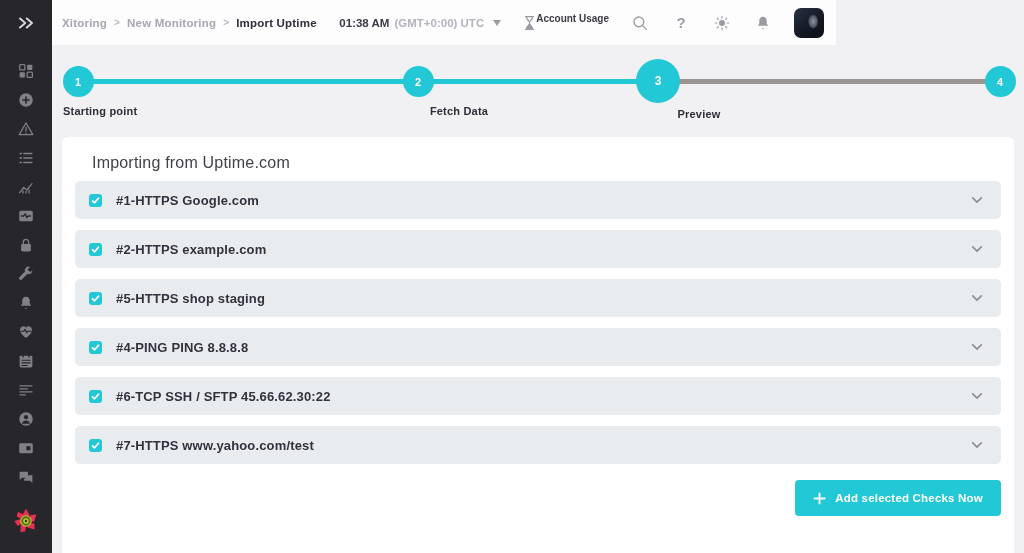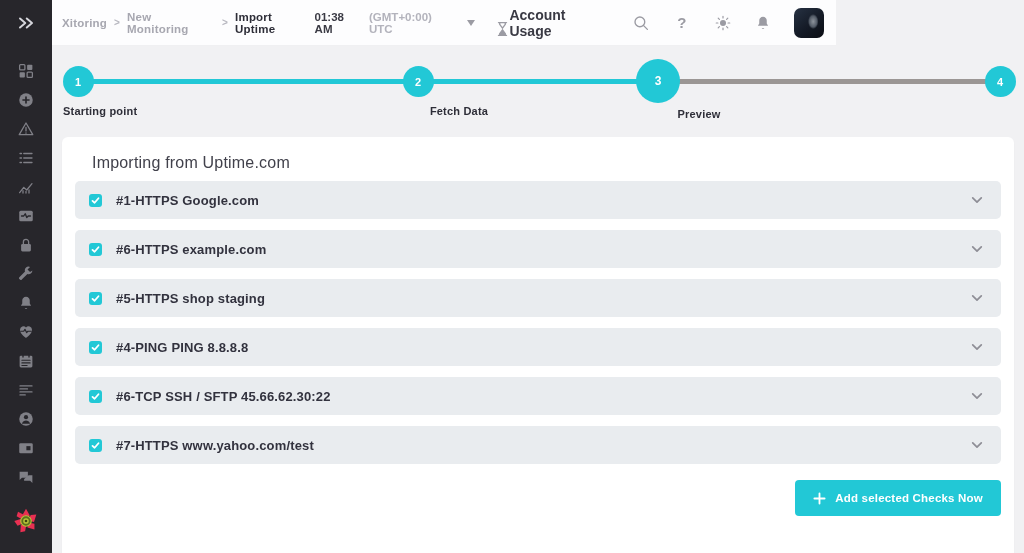--- a/index.html
+++ b/index.html
@@ -19,21 +19,21 @@
   .topbar { position:absolute; left:52px; top:0; width:784px; height:46px; background:#fdfdfe; display:flex; align-items:center; justify-content:space-between; padding:0 12px 0 10px; border-bottom:1px solid #f0f0f2; }
   .breadcrumb { display:flex; align-items:center; gap:7px; font-size:11.5px; font-weight:bold; letter-spacing:.2px; }
   .crumb-muted { color:#a7a7b0; cursor:pointer; }
   .crumb-sep { color:#b8b8c0; font-size:10px; font-weight:bold; }
   .crumb-active { color:#2e2e38; }
   .topbar-right { display:flex; align-items:center; gap:21px; }
   .clock { display:flex; align-items:center; gap:5px; font-size:11.5px; cursor:pointer; }
   .clock .time { color:#3a3a44; font-weight:bold; }
   .clock .tz { color:#b3b3bc; font-weight:bold; }
   .caret-down { width:0; height:0; border-left:4.5px solid transparent; border-right:4.5px solid transparent; border-top:6px solid #9b9ba3; margin-left:4px; }
-  .usage { display:flex; align-items:flex-end; font-size:14px; font-weight:bold; color:#3a3a44; cursor:pointer; }
+  .usage { display:flex; align-items:flex-start; font-size:10px; font-weight:bold; color:#3a3a44; cursor:pointer; }
   .icon-btn { display:flex; align-items:center; justify-content:center; width:20px; height:20px; cursor:pointer; }
   .icon-btn svg { stroke:#9b9ba3; fill:none; stroke-width:1.8; stroke-linecap:round; }
   .icon-btn svg .fill { fill:#9b9ba3; stroke:none; }
   .help-glyph { font-size:15px; color:#9b9ba3; font-weight:bold; }
   .avatar { width:30px; height:30px; border-radius:7px; cursor:pointer;
     background:
       radial-gradient(ellipse 7px 10px at 64% 45%, #8e949c 0%, #525a66 55%, transparent 75%),
       linear-gradient(140deg, #273243 0%, #141a26 55%, #0b0d13 100%);
   }
 
@@ -273,21 +273,21 @@
               <polyline points="2,2 7,7 12,2"></polyline>
             </svg>
           </span>
       </div>
       <div class="check-row">
         <span class="checkbox">
             <svg width="9" height="9" viewBox="0 0 12 12">
               <polyline points="2,6.5 4.8,9 10,3"></polyline>
             </svg>
           </span>
-        <span class="row-label">#6-HTTPS example.com</span>
+        <span class="row-label">#2-HTTPS example.com</span>
         <span class="row-chevron">
             <svg width="12" height="8" viewBox="0 0 14 9">
               <polyline points="2,2 7,7 12,2"></polyline>
             </svg>
           </span>
       </div>
       <div class="check-row">
         <span class="checkbox">
             <svg width="9" height="9" viewBox="0 0 12 12">
               <polyline points="2,6.5 4.8,9 10,3"></polyline>

